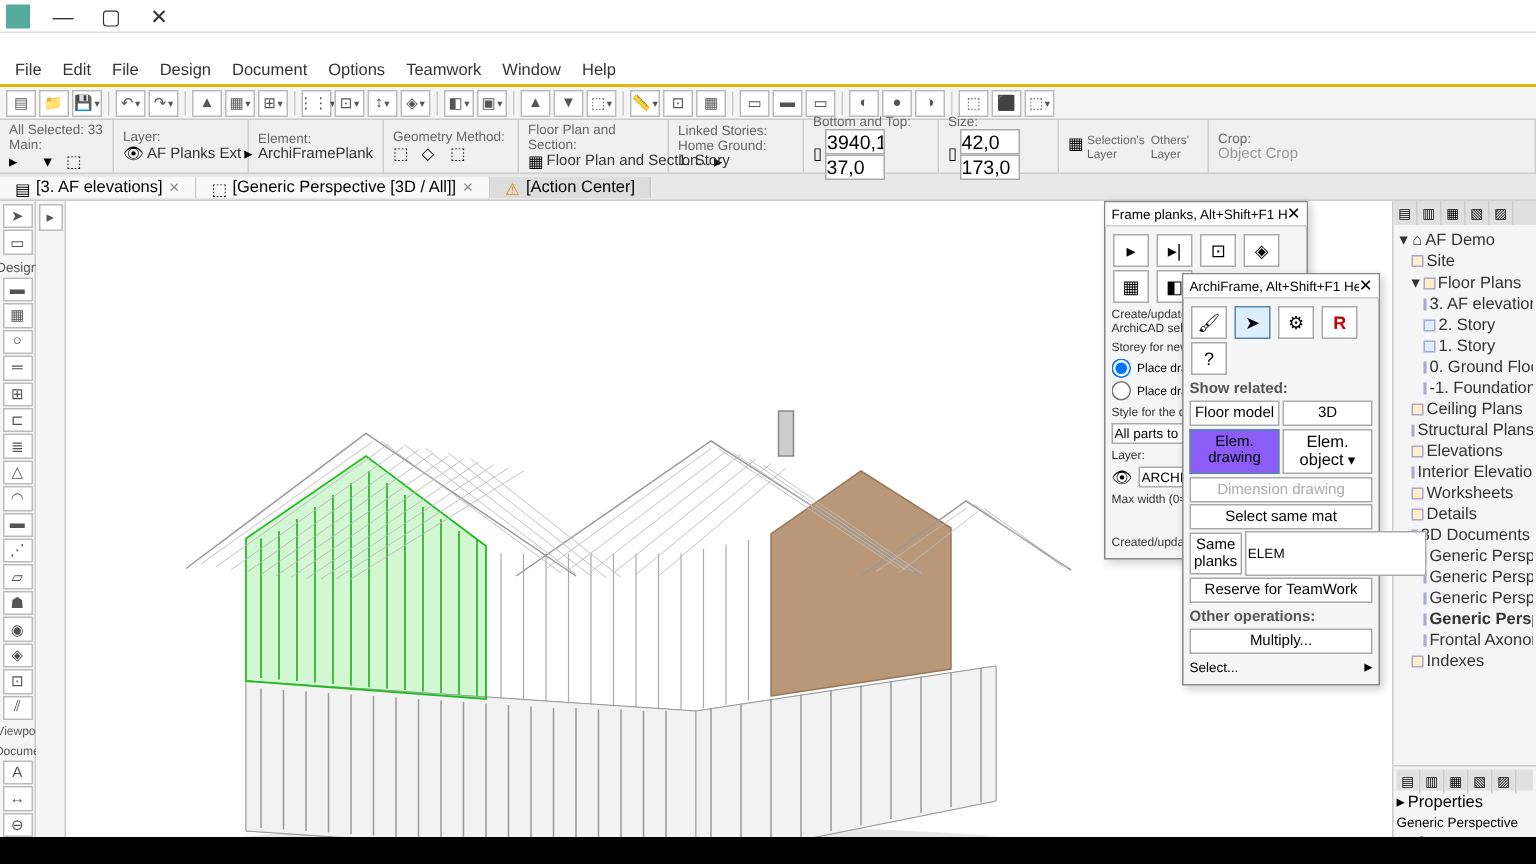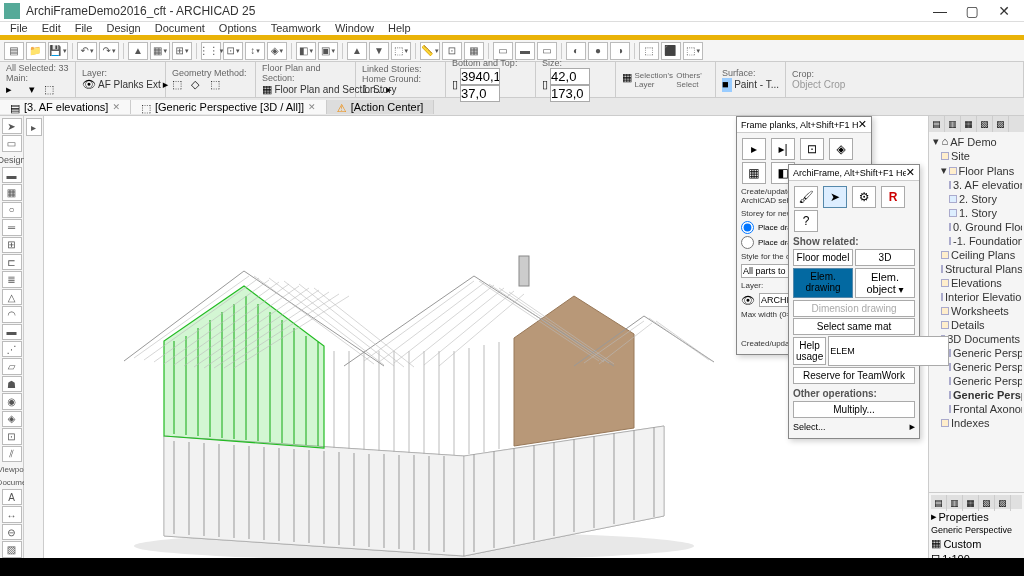--- a/index.html
+++ b/index.html
@@ -5,21 +5,21 @@
 * { margin: 0; padding: 0; box-sizing: border-box; font-family: "Segoe UI", Tahoma, sans-serif; font-size: 11px; }
 body { width: 1024px; height: 576px; background: #fff; overflow: hidden; position: relative; }
 
 
 .titlebar { height: 22px; background: #fff; display: flex; align-items: center; padding: 0 4px; border-bottom: 1px solid #ddd; }
 .titlebar .icon { width: 16px; height: 16px; background: #5a9; margin-right: 6px; }
 .titlebar .title { flex: 1; font-size: 12px; color: #333; }
 .titlebar .winbtn { width: 32px; height: 20px; display: inline-flex; align-items: center; justify-content: center; color: #333; font-size: 14px; cursor: pointer; }
 
 
-.menubar { height: 18px; display: flex; align-items: flex-end; padding: 0 4px; gap: 2px; border-bottom: 5px solid #eab308; }
+.menubar { height: 18px; display: flex; align-items: flex-start; padding: 0 4px; gap: 2px; border-bottom: 2px solid #eab308; margin-top: 18px; }
 .menubar span { padding: 1px 6px; font-size: 11px; color: #333; cursor: pointer; }
 
 
 .toolbar { display: flex; align-items: center; height: 22px; background: #f5f5f5; border-bottom: 1px solid #ccc; padding: 0 4px; gap: 2px; }
 .toolbar .tbtn { width: 20px; height: 18px; background: #fff; border: 1px solid #bbb; display: inline-flex; align-items: center; justify-content: center; font-size: 10px; color: #555; cursor: pointer; }
 .toolbar .sep { width: 1px; height: 16px; background: #ccc; margin: 0 2px; }
 .toolbar .drop::after { content: "▾"; font-size: 7px; margin-left: 1px; }
 
 
 .infobar { display: flex; height: 36px; background: #f0f0f0; border-bottom: 1px solid #ccc; font-size: 10px; }
@@ -61,33 +61,32 @@
 
 
 .palette { position: absolute; background: #f5f5f5; border: 1px solid #888; box-shadow: 2px 2px 6px rgba(0,0,0,.2); font-size: 10px; }
 .palette .phdr { height: 16px; background: #fff; border-bottom: 1px solid #ccc; display: flex; align-items: center; padding: 0 4px; justify-content: space-between; }
 .palette .pbody { padding: 4px; }
 .palette .pbtn { display: inline-flex; width: 24px; height: 22px; background: #fff; border: 1px solid #aaa; align-items: center; justify-content: center; margin: 1px; cursor: pointer; font-size: 12px; }
 .palette .ptext { font-size: 9px; color: #333; padding: 2px 0; }
 .palette .pfield { display: flex; align-items: center; gap: 4px; padding: 1px 0; }
 .palette .pinput { flex: 1; border: 1px solid #aaa; font-size: 9px; padding: 1px; }
 .palette .pwide { width: 100%; background: #fff; border: 1px solid #aaa; padding: 2px; text-align: center; margin: 1px 0; cursor: pointer; font-size: 10px; }
-.palette .pwide.sel { background: #0369a1; border-color: #58a; }
+.palette .pwide.sel { background: #8b5cf6; border-color: #58a; }
 .palette .pwide.dim { color: #aaa; }
 .palette .section { font-weight: bold; color: #555; padding: 3px 0 1px; font-size: 10px; }
 
 
 .footer { position: absolute; bottom: 0; left: 0; right: 0; height: 18px; background: #000; }
 </style>
 </head>
 <body>
 
 <div class="titlebar">
   <div class="icon"></div>
-  <div class="title">ArchiFrameDemo2016_cft - ARCHICAD 25</div>
   <div class="winbtn">—</div>
   <div class="winbtn">▢</div>
   <div class="winbtn">✕</div>
 </div>
 
 <div class="menubar">
   <span>File</span>
   <span>Edit</span>
   <span>File</span>
   <span>Design</span>
@@ -151,20 +150,24 @@
   </div>
   <div class="sect" style="width:90px">
     <div class="label">Layer:</div>
     <div style="display:flex;align-items:center;gap:2px">
         <span>👁</span>
         <span class="value">AF Planks Ext</span>
         <span>▸</span>
       </div>
   </div>
   <div class="sect" style="width:90px">
+    <div class="label">Element:</div>
+    <div class="value">ArchiFramePlank</div>
+  </div>
+  <div class="sect" style="width:90px">
     <div class="label">Geometry Method:</div>
     <div style="display:flex;gap:1px">
         <div class="tbtn" style="width:18px;height:14px">⬚</div>
         <div class="tbtn" style="width:18px;height:14px">◇</div>
         <div class="tbtn" style="width:18px;height:14px">⬚</div>
       </div>
   </div>
   <div class="sect" style="width:100px">
     <div class="label">Floor Plan and Section:</div>
     <div style="display:flex;align-items:center;gap:2px">
@@ -190,28 +193,21 @@
     <div style="display:flex;gap:2px;align-items:center">
         <span>▯</span>
         <div><input value="42,0" style=""><br><input value="173,0" style=""></div>
       </div>
   </div>
   <div class="sect" style="width:100px">
     <div></div>
     <div style="display:flex;gap:2px">
         <div class="tbtn" style="width:16px;height:14px">▦</div>
         <span class="label" style="font-size:8px">Selection's Layer</span>
-        <span class="label" style="font-size:8px">Others' Select</span>
-      </div>
-  </div>
-  <div class="sect" style="width:70px">
-    <div class="label">Surface:</div>
-    <div style="display:flex;align-items:center;gap:2px">
-        <div class="tbtn" style="width:16px;height:14px;background:#9cf">■</div>
-        <span class="value">Paint - T...</span>
+        <span class="label" style="font-size:8px">Others' Layer</span>
       </div>
   </div>
   <div class="sect" style="flex:1">
     <div class="label">Crop:</div>
     <div class="value" style="color:#999">Object Crop</div>
   </div>
 </div>
 
 <div class="tabbar">
   <div class="tab">
@@ -519,21 +515,21 @@
         <div class="pwide" style="flex:1">Floor model</div>
         <div class="pwide" style="flex:1">3D</div>
       </div>
       <div style="display:flex;gap:2px">
         <div class="pwide sel" style="flex:1">Elem. drawing</div>
         <div class="pwide" style="flex:1"><span>Elem. object</span> ▾</div>
       </div>
       <div class="pwide dim">Dimension drawing</div>
       <div class="pwide">Select same mat</div>
       <div style="display:flex;gap:2px">
-        <div class="pwide" style="flex:1">Help usage</div>
+        <div class="pwide" style="flex:1">Same planks</div>
         <input class="pinput" style="flex: 1 1 0%;" value="ELEM">
       </div>
       <div class="pwide">Reserve for TeamWork</div>
       <div class="section">Other operations:</div>
       <div class="pwide">Multiply...</div>
       <div class="pfield">
           <span style="flex:1;font-size:9px">Select...</span>
           <span>▸</span>
         </div>
     </div>

